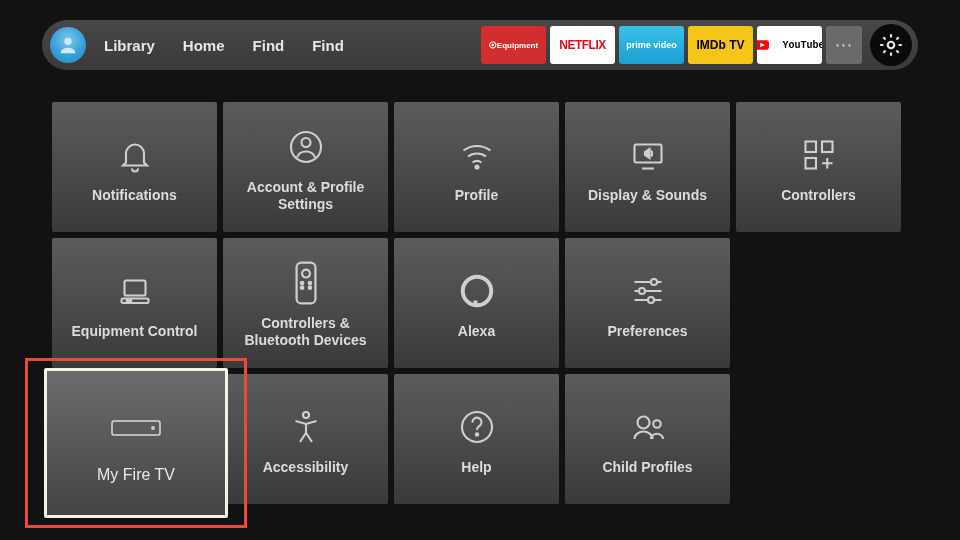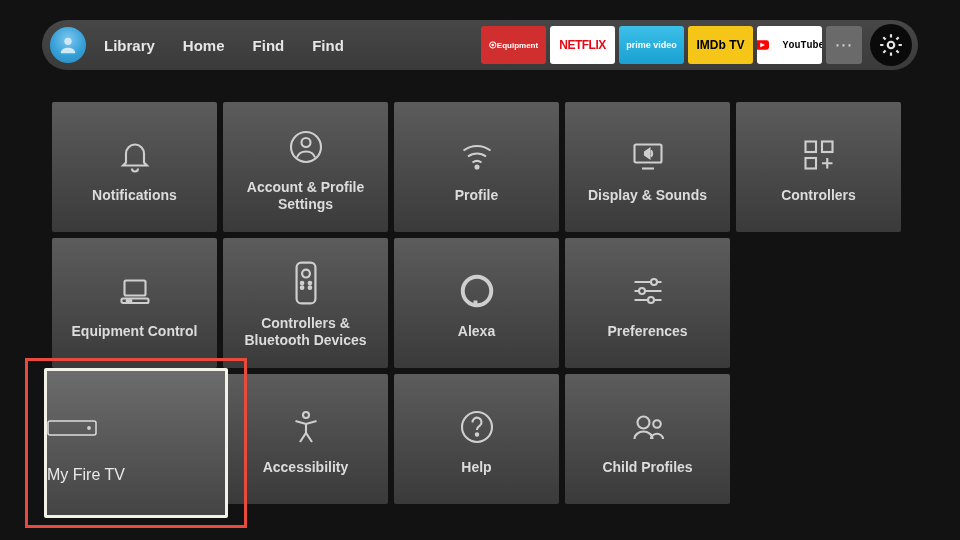--- a/index.html
+++ b/index.html
@@ -106,21 +106,21 @@
     z-index: 5;
   }
   .focus-tile {
     width: 184px;
     height: 150px;
     background: linear-gradient(180deg, #6c6c6c 0%, #444 100%);
     border: 3px solid #f2f2e6;
     border-radius: 2px;
     display: flex;
     flex-direction: column;
-    align-items: flex-start;
+    align-items: center;
     justify-content: center;
     text-align: center;
   }
   .focus-tile .tile-icon { height: 54px; margin-bottom: 10px; }
   .focus-tile .tile-label { font-size: 16px; color: #e8e8e8; }
 
   .yt-play { display:inline-flex; align-items:flex-start; gap:14px;font-family:Liberation Mono, monospace; }
   .yt-play svg { width:14px; height:10px; }
 </style>
 </head>

